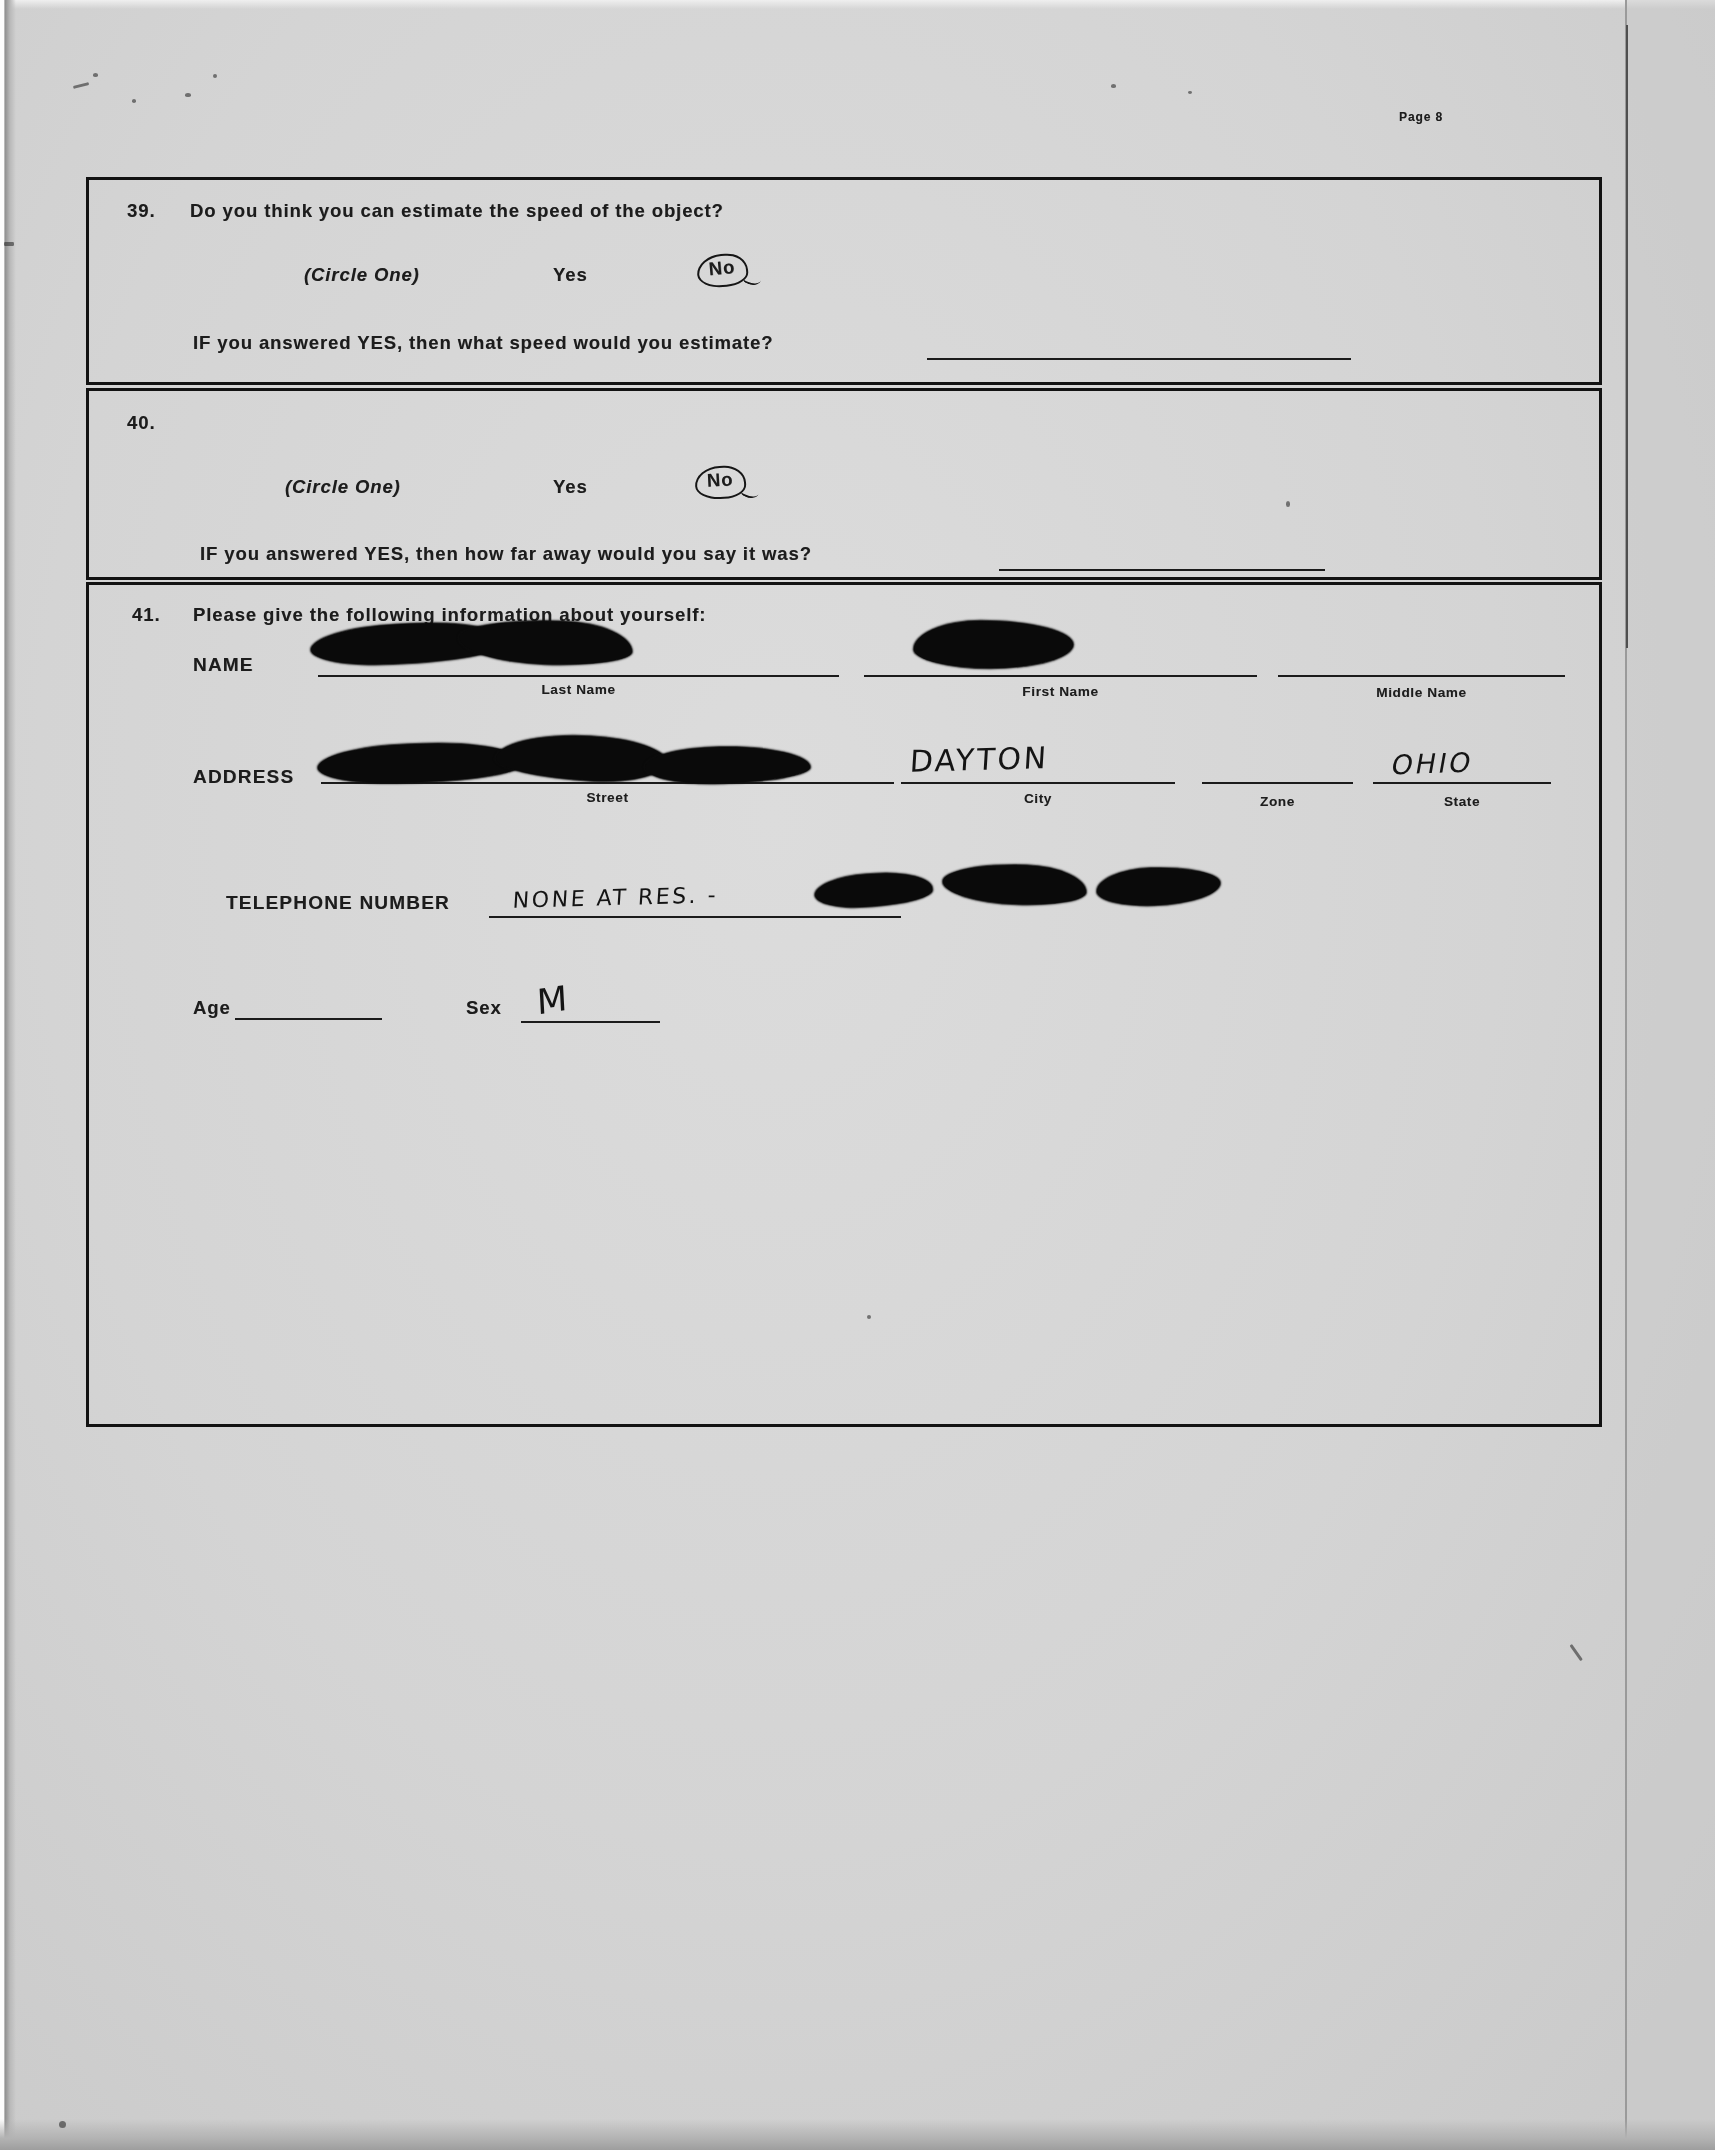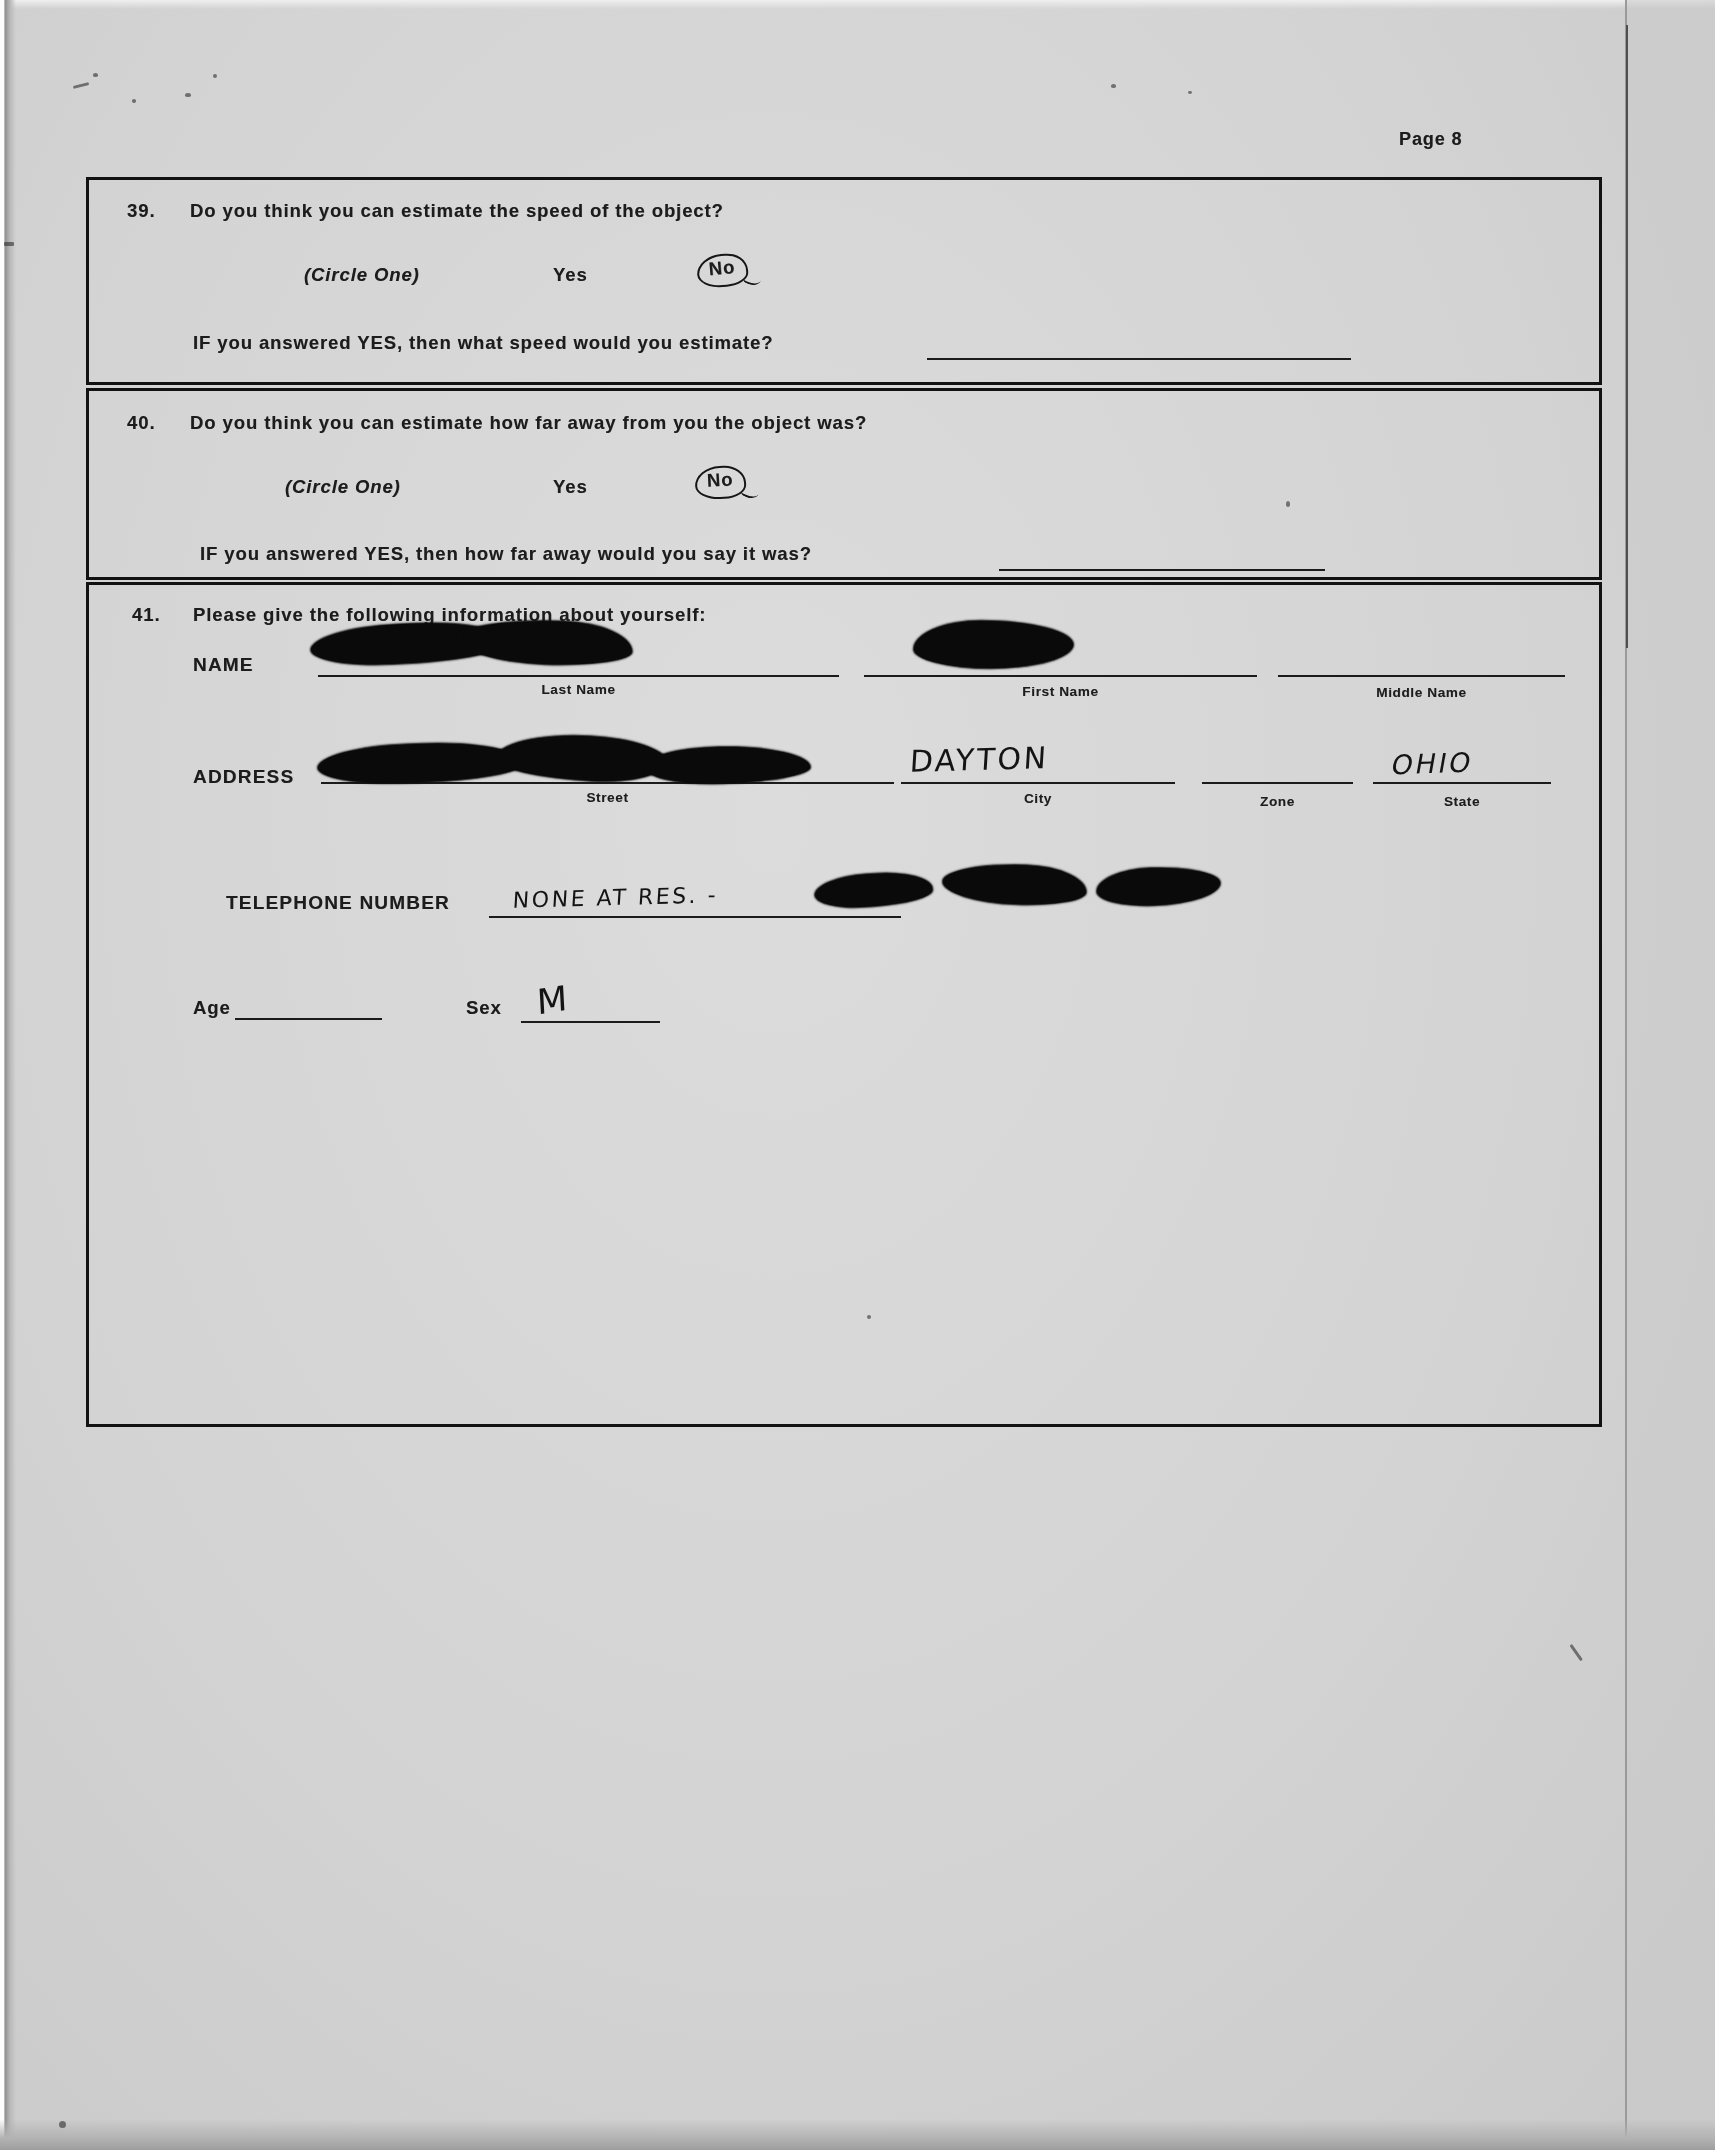--- a/index.html
+++ b/index.html
@@ -73,42 +73,41 @@
   <div class="artifact" style="left:213px; top:74px; width:4.3px; height:4.3px;"></div>
   <div class="artifact line" style="left:73px; top:84px; width:16px; height:2.5px; transform:rotate(-14deg);"></div>
   <div class="artifact" style="left:1111px; top:84px; width:5px; height:3.7px;"></div>
   <div class="artifact" style="left:1188px; top:91px; width:4.3px; height:3.1px;"></div>
   <div class="artifact line" style="left:3.7px; top:242px; width:10px; height:3.7px;"></div>
   <div class="artifact line" style="left:1567px; top:1651px; width:18.5px; height:2.5px; transform:rotate(55deg);"></div>
   <div class="artifact" style="left:59px; top:2121px; width:7.4px; height:7.4px;"></div>
   <div class="artifact" style="left:1286px; top:501px; width:4.3px; height:5.6px;"></div>
   <div class="artifact" style="left:867px; top:1315px; width:4.3px; height:4.3px;"></div>
 
-  <div class="t" style="left:1399px; top:129px; font-size:18px;">Page 8</div>
+  <div class="t" style="left:1399px; top:110px; font-size:12px;">Page 8</div>
 
   <div class="box" id="box39">
     <div class="t" style="left:38px; top:20px;">39.</div>
     <div class="t" style="left:101px; top:20px;">Do you think you can estimate the speed of the object?</div>
 
     <div class="t italic" style="left:215px; top:84px;">(Circle One)</div>
     <div class="t" style="left:464px; top:84px;">Yes</div>
     <div class="t" style="left:608px; top:74px;">
       <span class="circle">
         <span>No</span>
       </span>
     </div>
 
     <div class="t" style="left:104px; top:152px;">IF you answered YES, then what speed would you estimate?</div>
     <div class="ul" style="left:838px; top:178px; width:424px;"></div>
     <div class="hand" style="left:864px; top:154px; font-size:21px;"></div>
   </div>
 
   <div class="box" id="box40">
     <div class="t" style="left:38px; top:21px;">40.</div>
-    <div class="t" style="left:101px; top:21px;">Do you think you can estimate how far away from you the object was?</div>
 
     <div class="t italic" style="left:196px; top:85px;">(Circle One)</div>
     <div class="t" style="left:464px; top:85px;">Yes</div>
     <div class="t" style="left:606px; top:75px;">
       <span class="circle" style="transform:rotate(-3deg);">
         <span>No</span>
       </span>
     </div>
 
     <div class="t" style="left:111px; top:152px;">IF you answered YES, then how far away would you say it was?</div>

